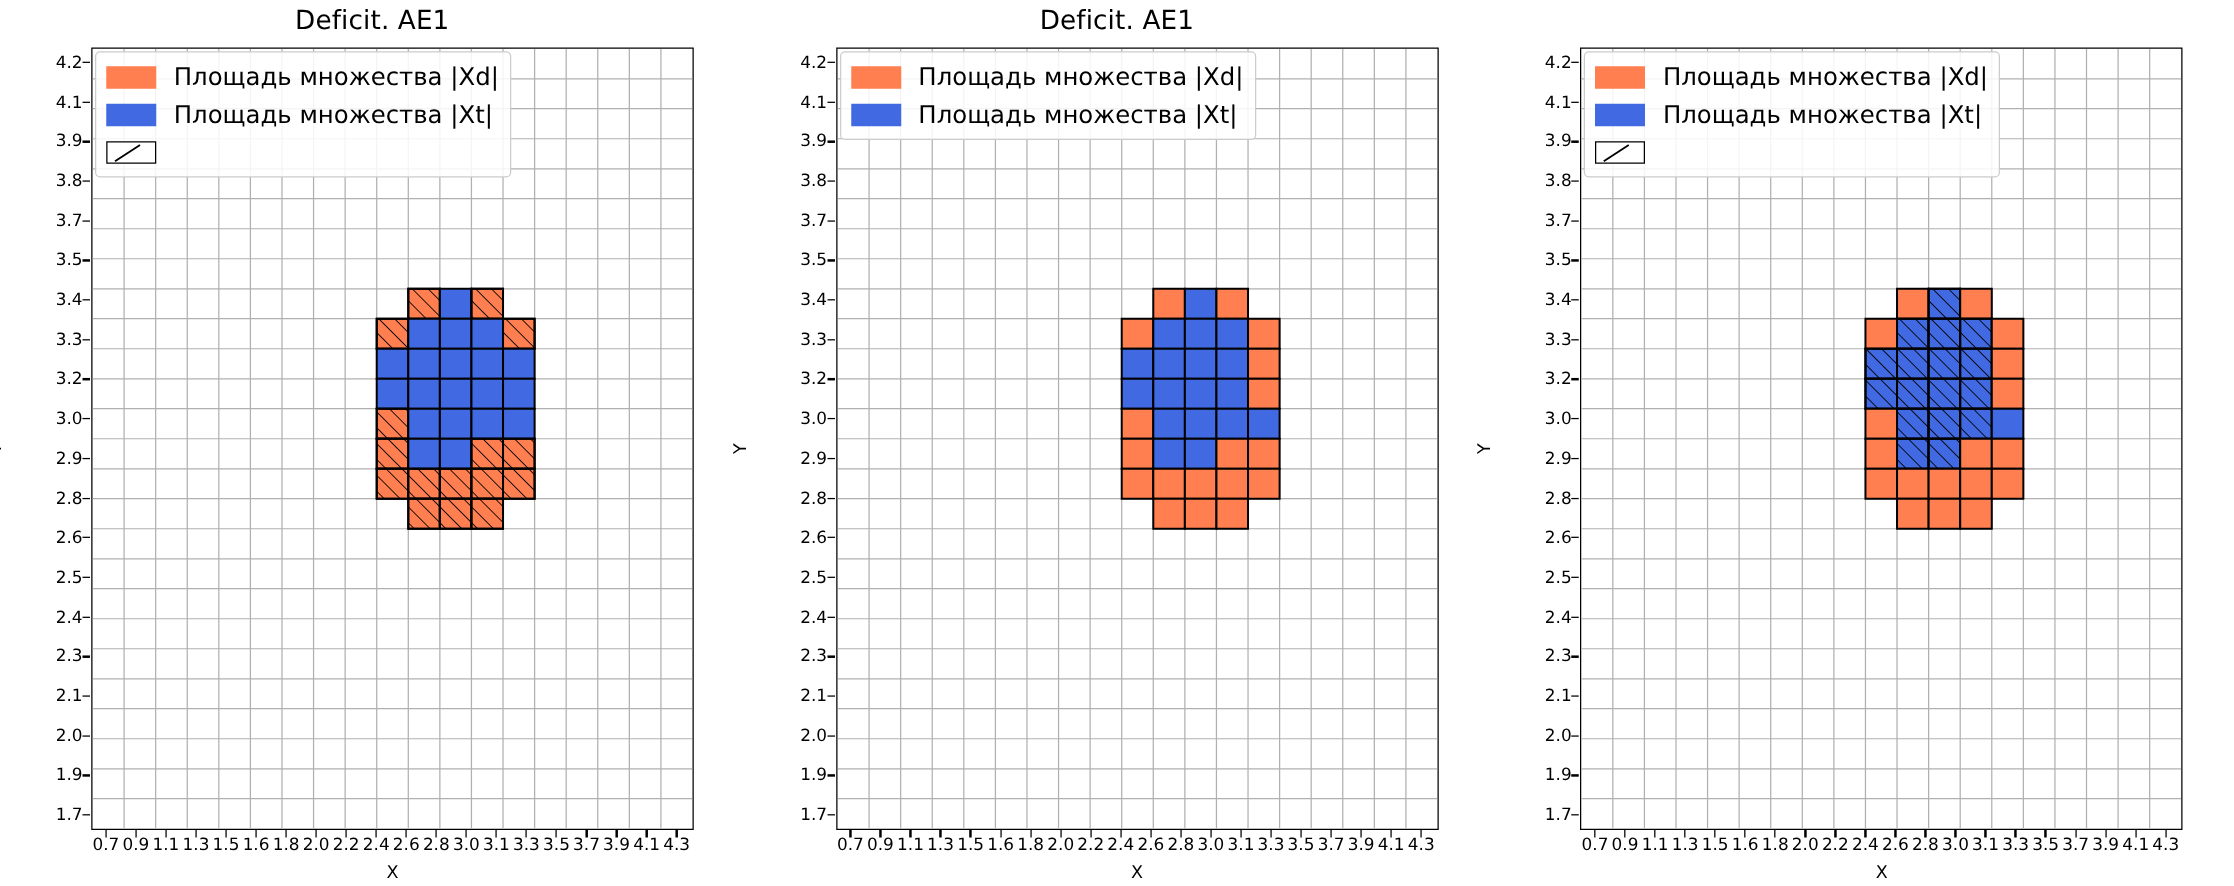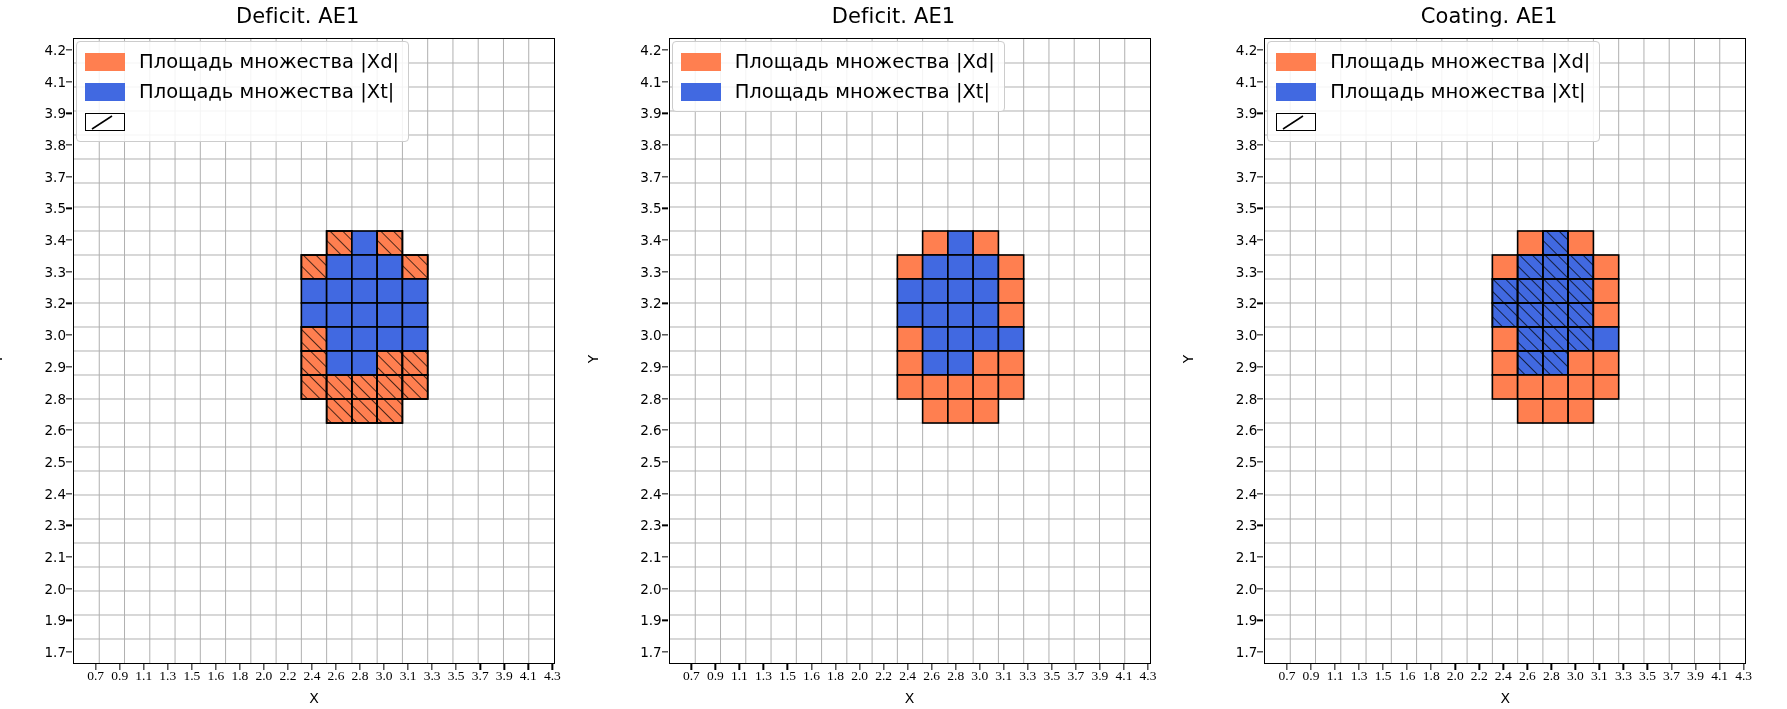--- a/index.html
+++ b/index.html
@@ -77,25 +77,24 @@
   .ytick-mark {
     position: absolute;
     left: 66px;
     width: 6px;
     height: 1.3px;
     background: #000;
     transform: translateY(-50%);
   }
   .xtick-wrap {
     position: absolute;
-    left: 83px;
+    left: 72px;
     top: 664px;
     width: 482px;
     height: 30px;
-    font-family: Liberation Serif, serif;
   }
   .xtick {
     position: absolute;
     top: 4px;
     transform: translateX(-50%);
     font-size: 13.5px;
     color: #000;
     white-space: nowrap;
   }
   .xtick-mark {
@@ -567,21 +566,20 @@
           <div class="legend-swatch" style="background: rgb(255, 127, 80);"></div>
           <div class="legend-text">Площадь множества |Xd|</div>
         </div>
         <div class="legend-row">
           <div class="legend-swatch" style="background: rgb(65, 105, 225);"></div>
           <div class="legend-text">Площадь множества  |Xt|</div>
         </div>
       </div>
     </div>
     <div class="panel">
-      <div class="panel-title">Coating. AE1</div>
       <div class="plot-area">
         <svg class="grid-canvas" viewBox="0 0 482 626" preserveAspectRatio="none">
           <line x1="25.37" y1="0" x2="25.37" y2="626" stroke="#b0b0b0" stroke-width="1"></line>
           <line x1="50.74" y1="0" x2="50.74" y2="626" stroke="#b0b0b0" stroke-width="1"></line>
           <line x1="76.11" y1="0" x2="76.11" y2="626" stroke="#b0b0b0" stroke-width="1"></line>
           <line x1="101.47" y1="0" x2="101.47" y2="626" stroke="#b0b0b0" stroke-width="1"></line>
           <line x1="126.84" y1="0" x2="126.84" y2="626" stroke="#b0b0b0" stroke-width="1"></line>
           <line x1="152.21" y1="0" x2="152.21" y2="626" stroke="#b0b0b0" stroke-width="1"></line>
           <line x1="177.58" y1="0" x2="177.58" y2="626" stroke="#b0b0b0" stroke-width="1"></line>
           <line x1="202.95" y1="0" x2="202.95" y2="626" stroke="#b0b0b0" stroke-width="1"></line>

